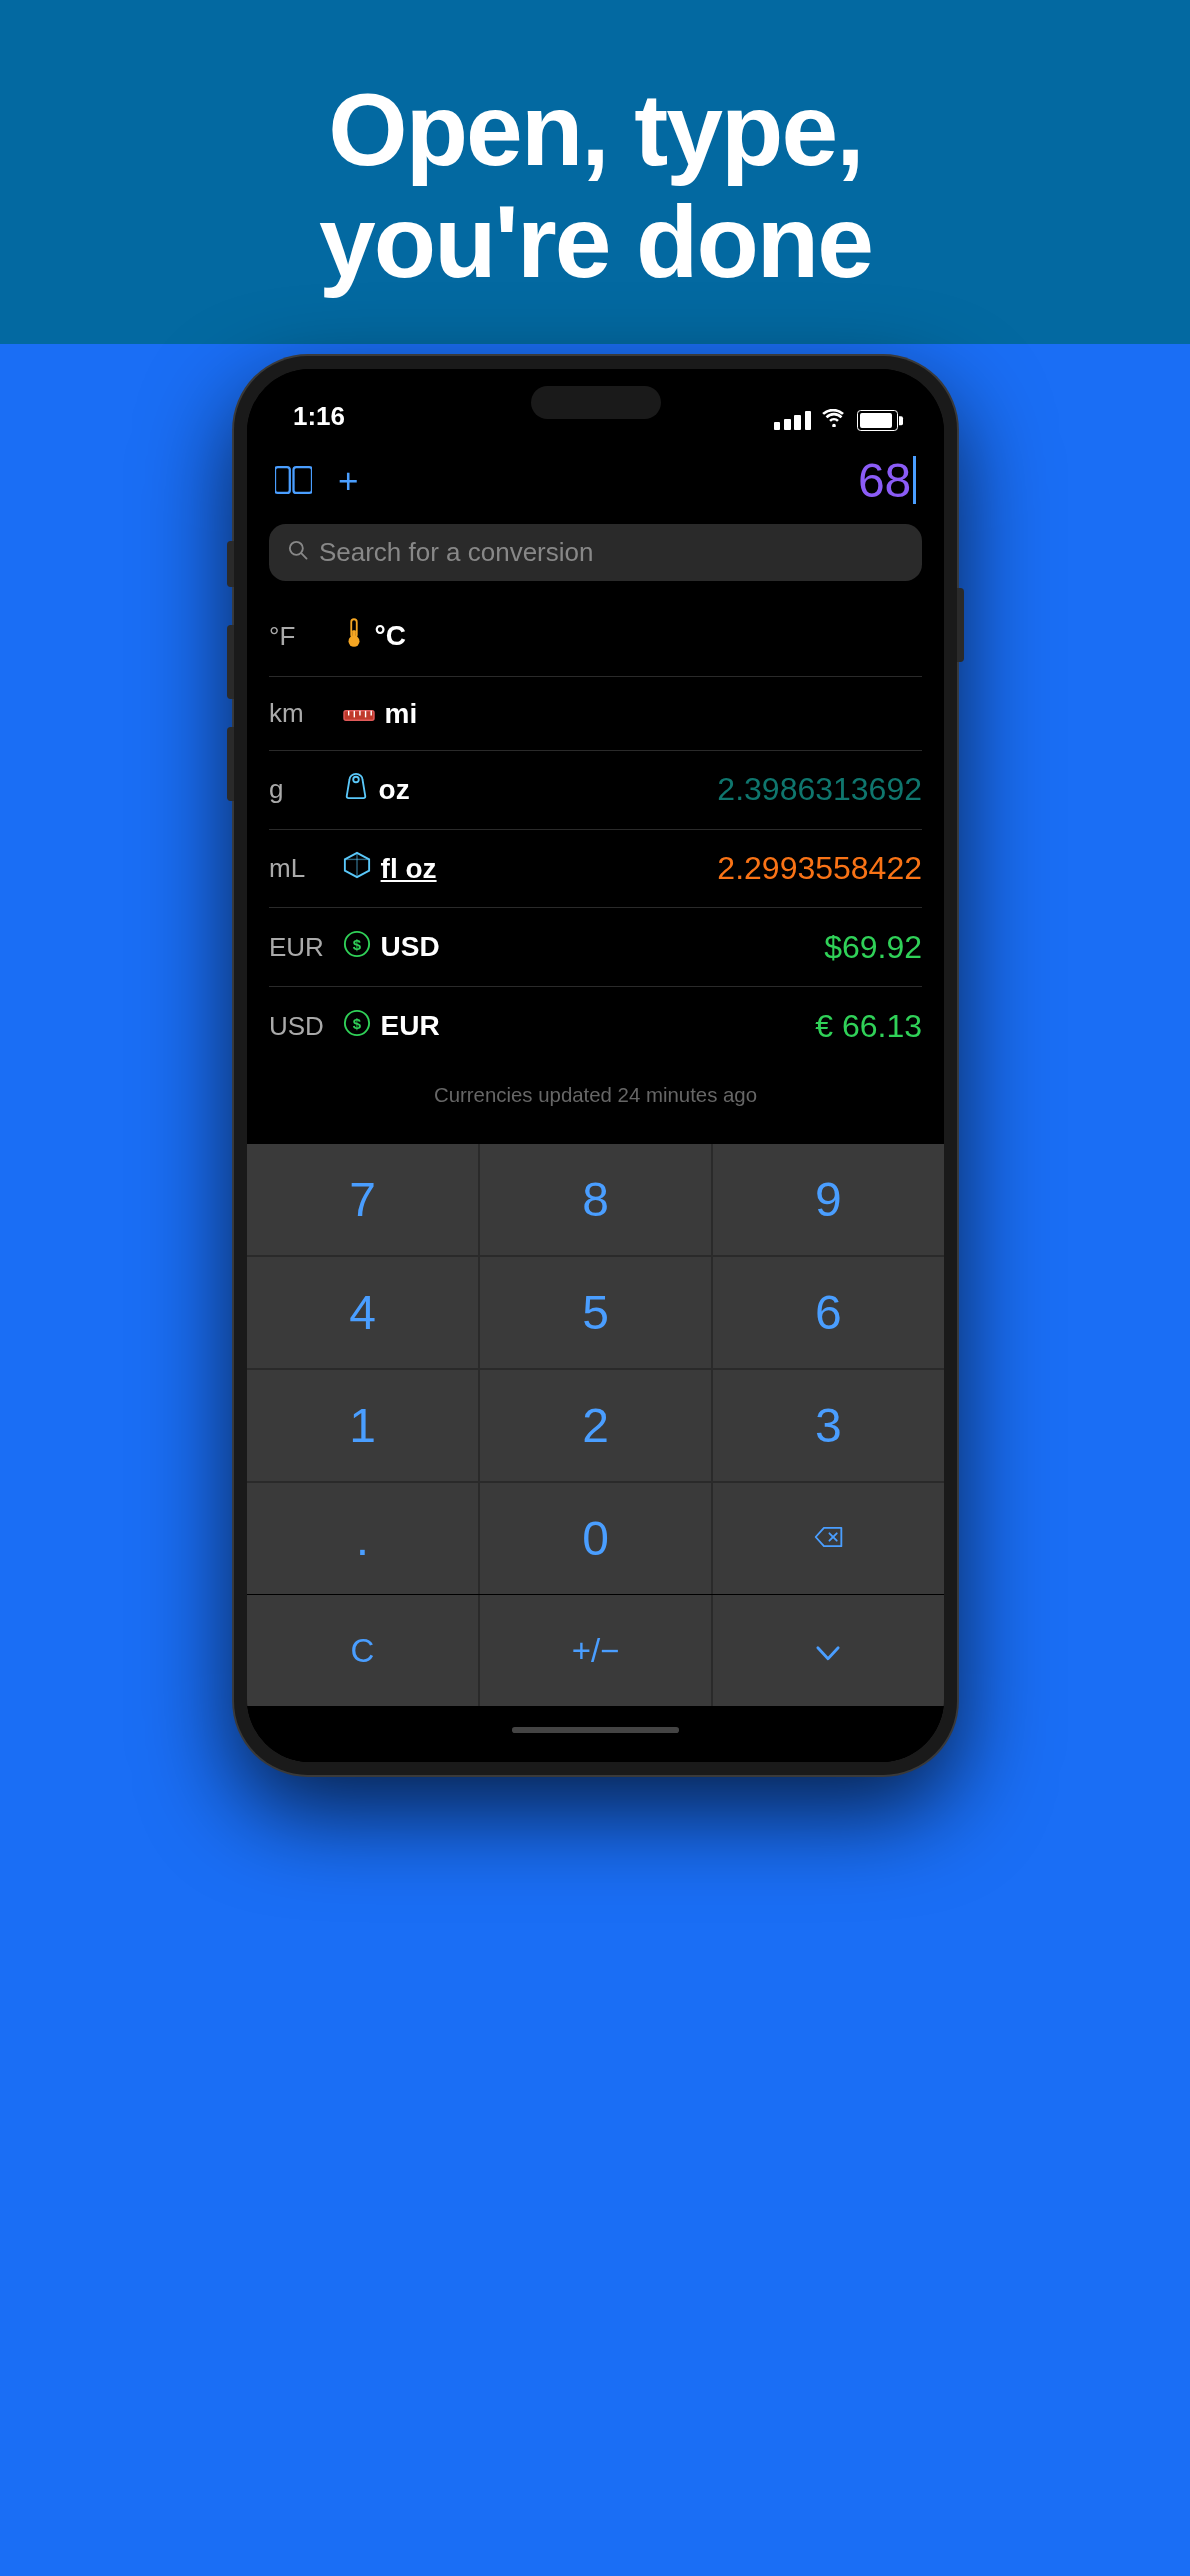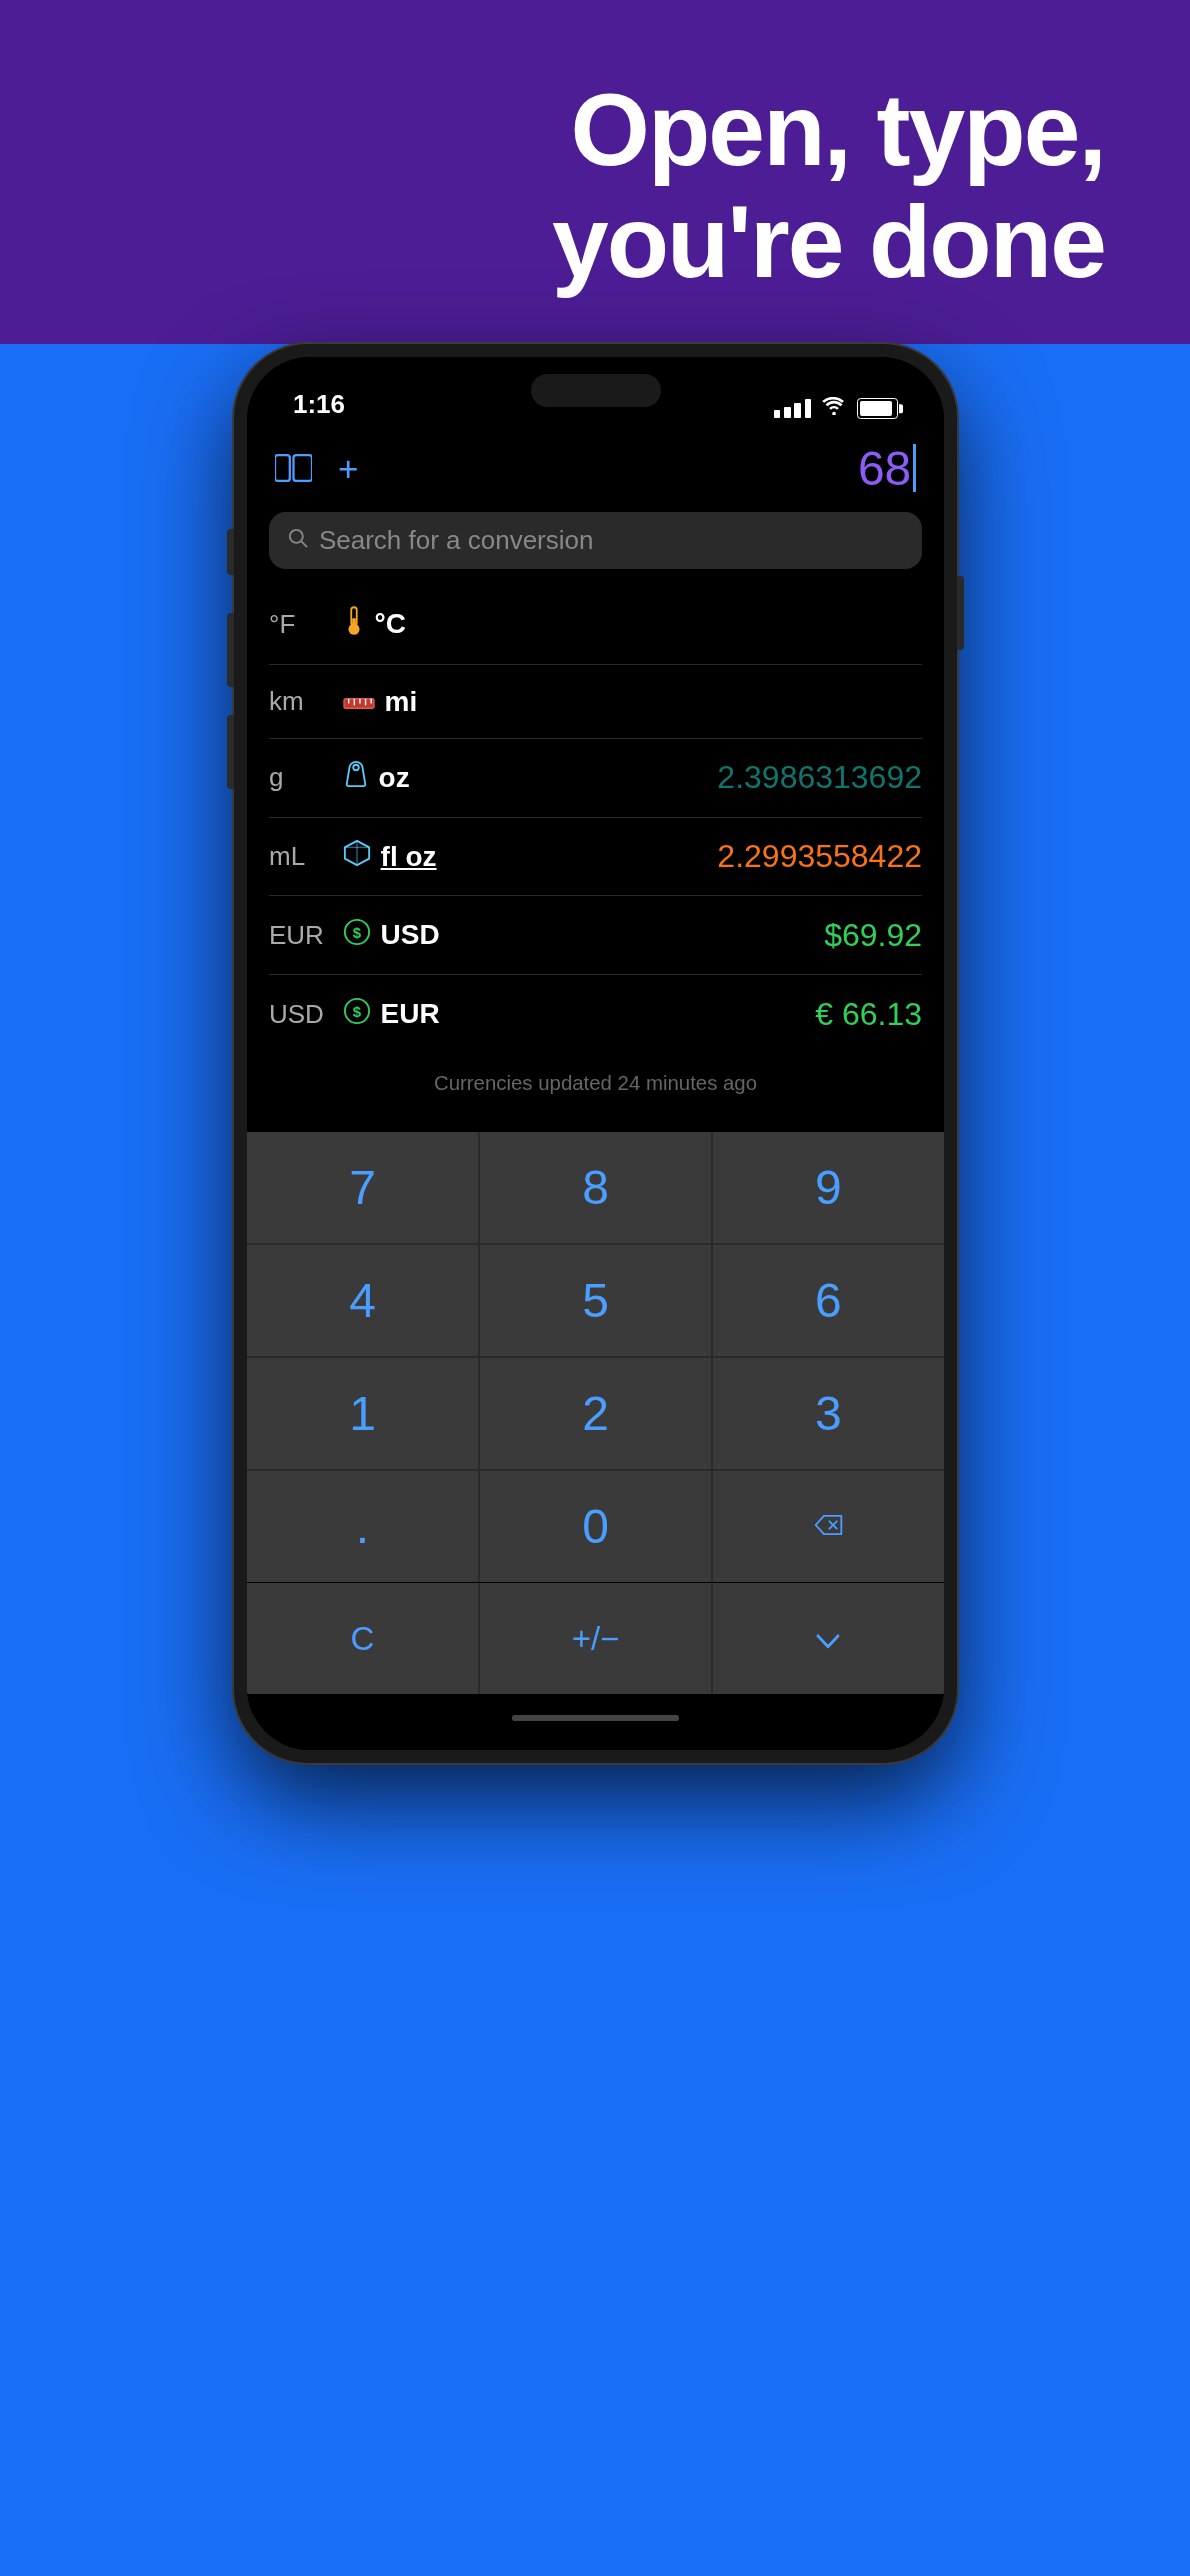--- a/index.html
+++ b/index.html
@@ -7,39 +7,39 @@
     body {
       width: 1191px;
       min-height: 2576px;
       background: #1a6ef5;
       font-family: -apple-system, BlinkMacSystemFont, 'SF Pro Display', 'Helvetica Neue', sans-serif;
       overflow-x: hidden;
     }
 
     
     .hero {
-      background: #4c1d95;
-      text-align: right;
-      padding: 74px 86px 46px;
+      background: #0369a1;
+      text-align: center;
+      padding: 74px 40px 46px;
     }
 
     .hero-title {
       color: white;
       font-size: 102px;
       font-weight: 800;
       line-height: 1.1;
       letter-spacing: -1.9px;
     }
 
     
     .phone-container {
       display: flex;
       justify-content: center;
       background: #1a6ef5;
-      padding: 0 56px 56px;
+      padding: 12px 56px 56px;
     }
 
     .phone-outer {
       width: 723px;
       background: #1a1a1a;
       border-radius: 74px;
       padding: 13px;
       box-shadow:
         0 0 0 1.9px #3a3a3a,
         0 37px 93px rgba(0,0,0,0.7);

